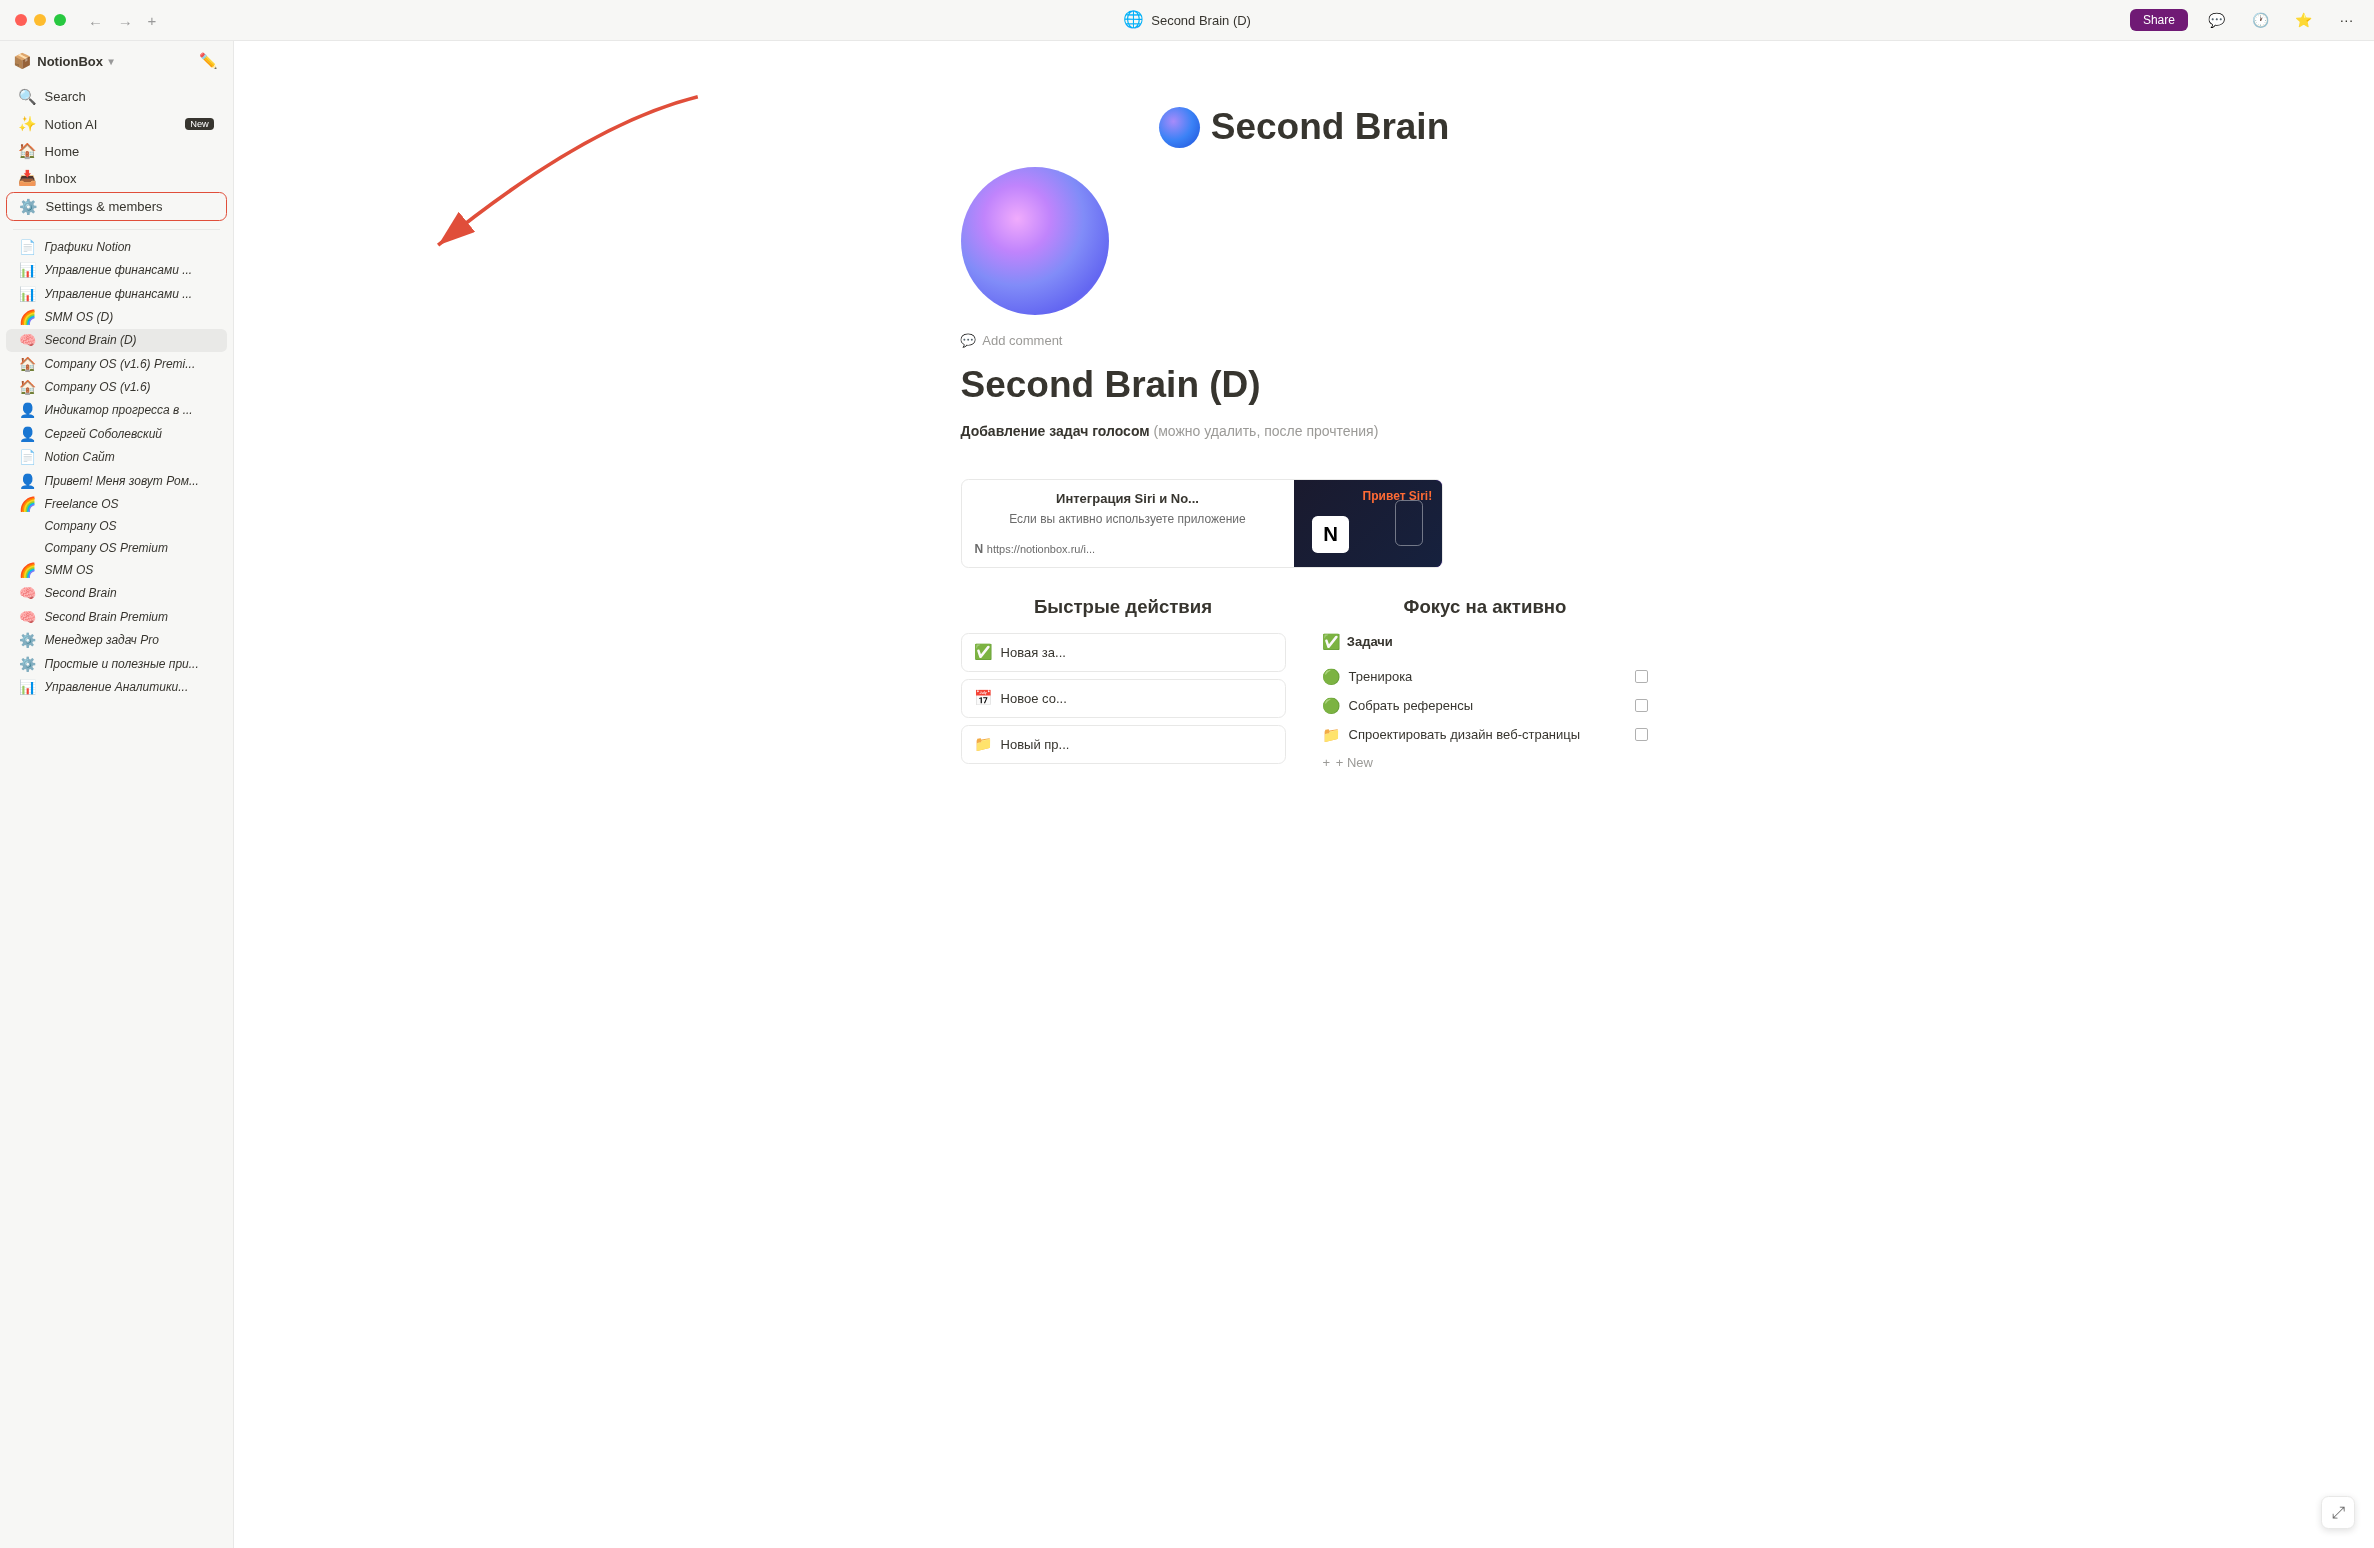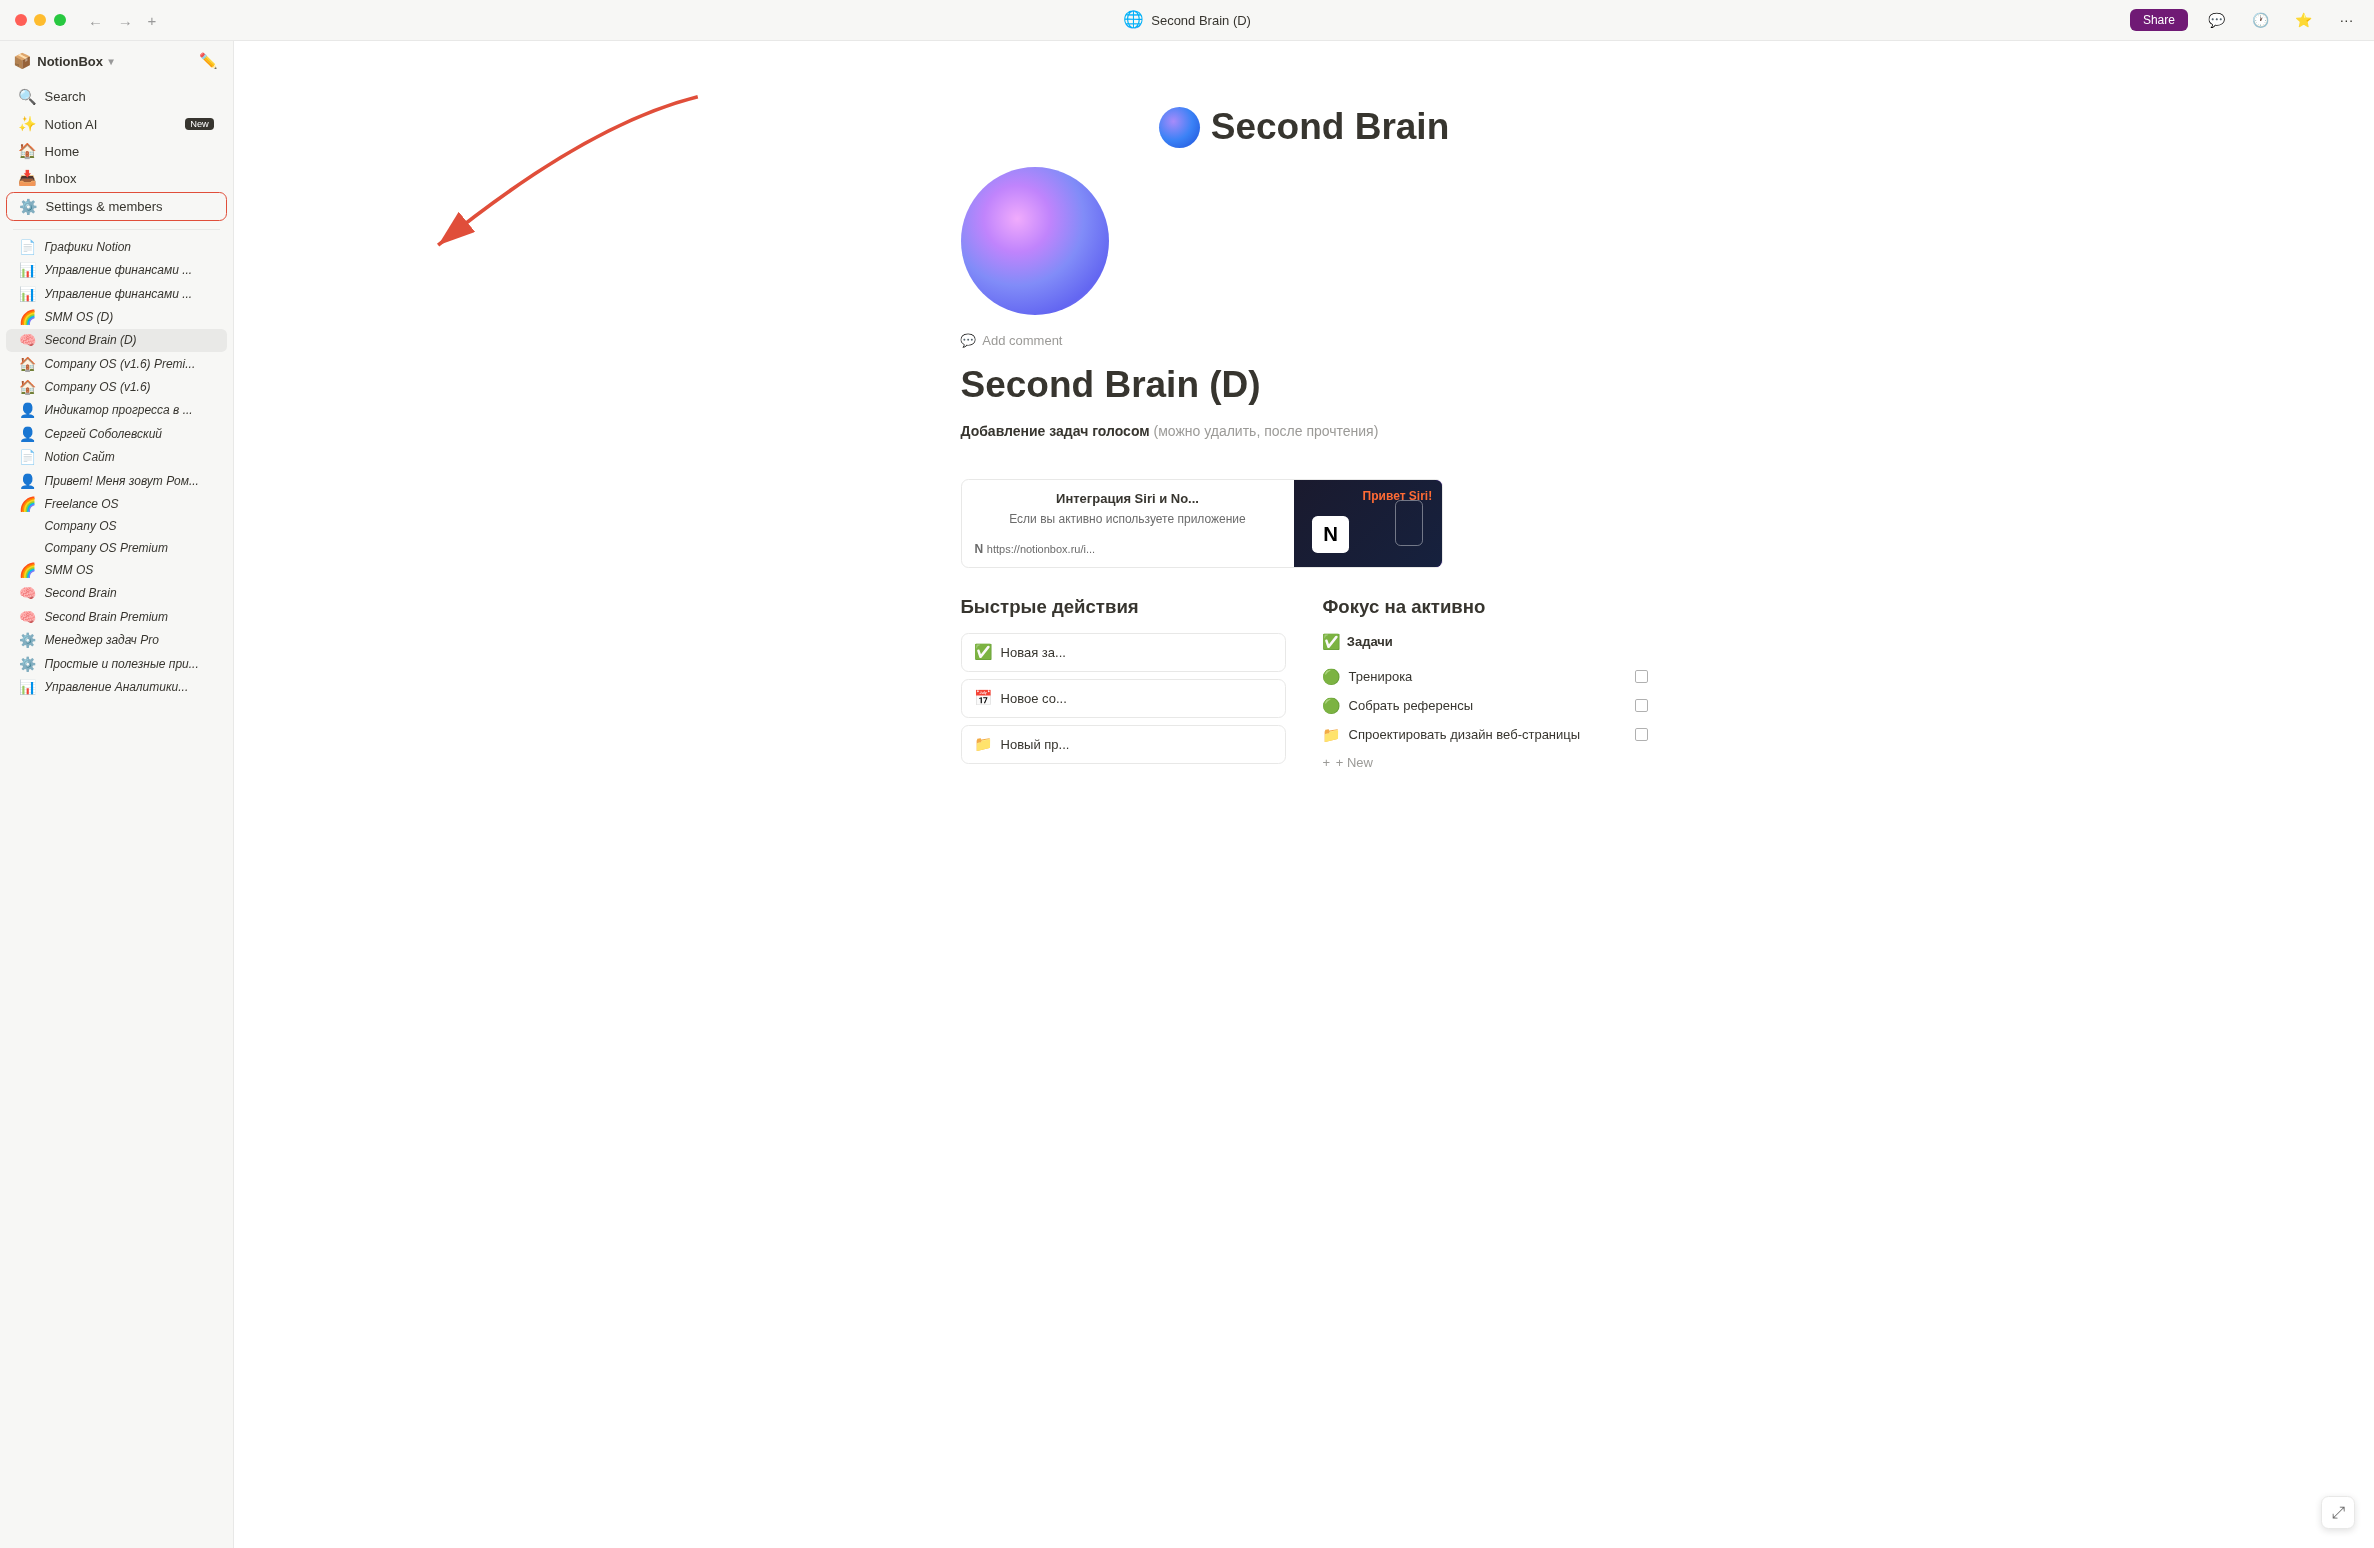--- a/index.html
+++ b/index.html
@@ -89,21 +89,21 @@
 
     
     .link-card { border: 0.9px solid #e8e8e7; border-radius: 7.4px; overflow: hidden; display: flex; margin-bottom: 28px; max-width: 482px; cursor: pointer; }
     .link-card-info { padding: 11px 13px; flex: 1; text-align: center; }
     .link-card-title { font-size: 13px; font-weight: 600; color: #37352f; margin-bottom: 5.6px; }
     .link-card-desc { font-size: 12px; color: #6b6b6b; line-height: 1.4; margin-bottom: 14px; }
     .link-card-url { display: flex; align-items: center; gap: 3.7px; font-size: 11px; color: #6b6b6b; }
     .link-card-thumb { width: 148px; flex-shrink: 0; overflow: hidden; background: #6d28d9; display: flex; align-items: center; justify-content: center; }
 
     
-    .two-col { display: grid; grid-template-columns: 1fr 1fr; gap: 37px; margin-top: 9.3px; }
+    .two-col { display: grid; grid-template-columns: 1fr 1fr; gap: 37px; margin-top: 9.3px; text-align: center; }
     .col-title { font-size: 18.6px; font-weight: 700; color: #37352f; margin-bottom: 15px; }
 
     .action-btn {
       display: flex; align-items: center; gap: 7.4px;
       border: 0.9px solid #e8e8e7; border-radius: 7.4px; padding: 9.3px 13px;
       margin-bottom: 7.4px; cursor: pointer; font-size: 13px; color: #37352f;
       background: #fff;
     }
     .ab-icon { font-size: 15px; }
 

